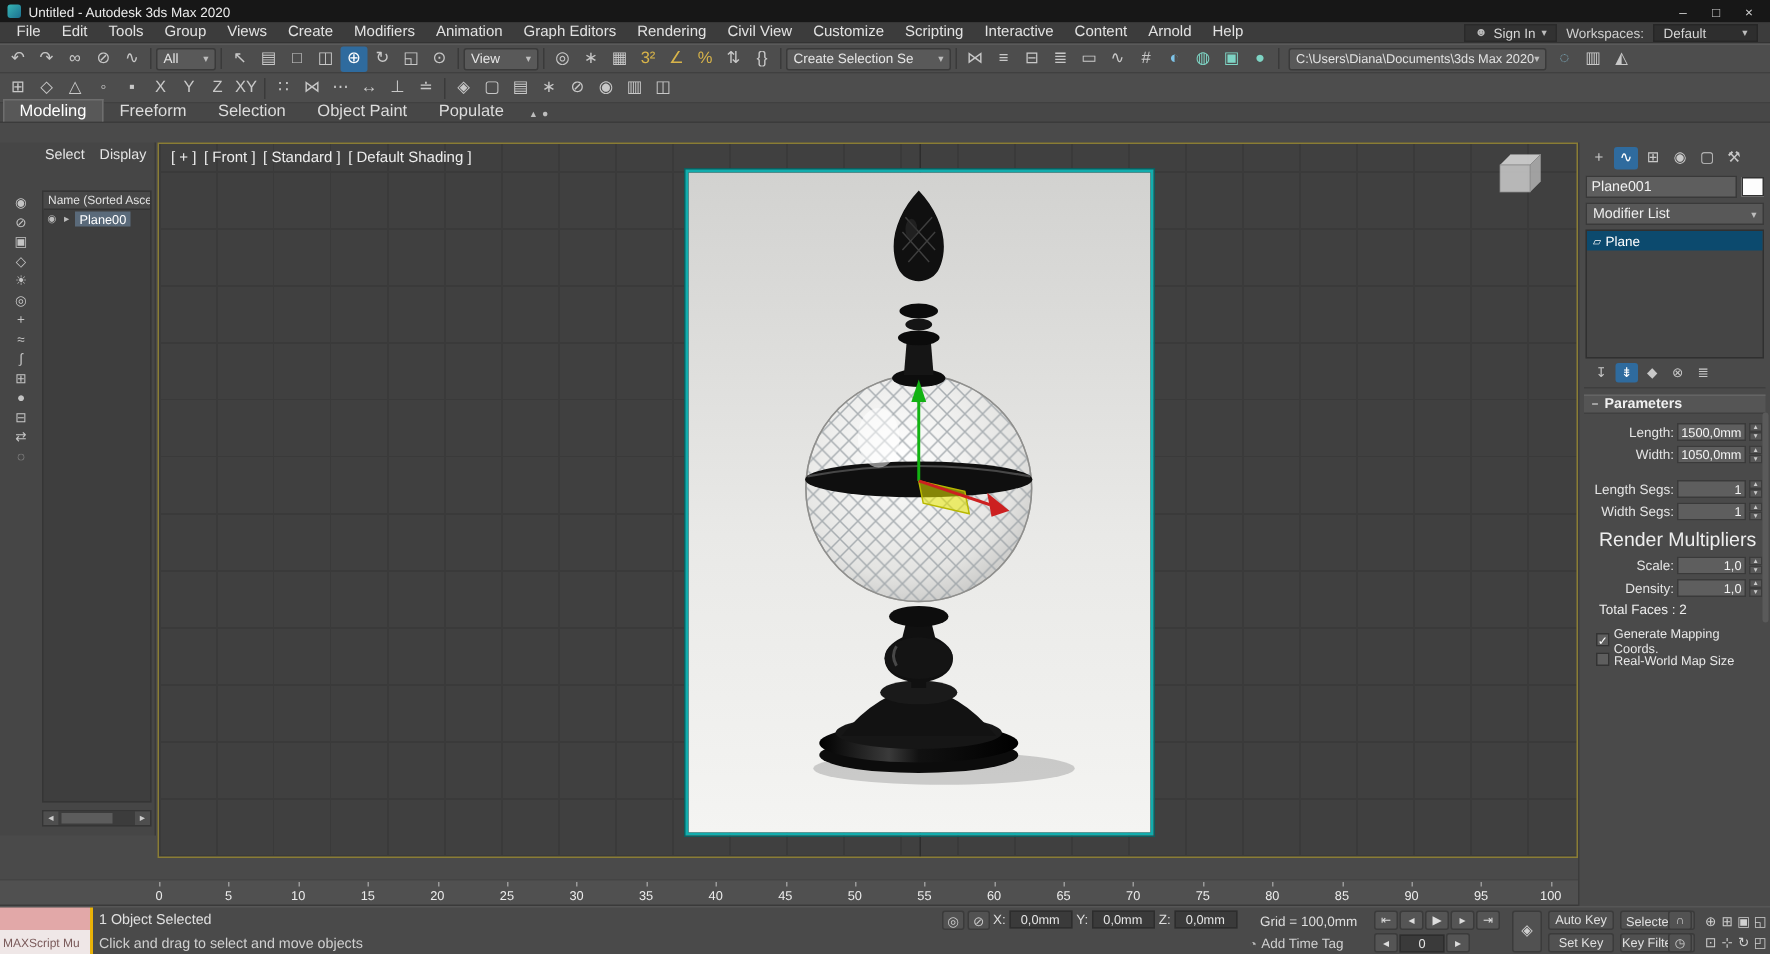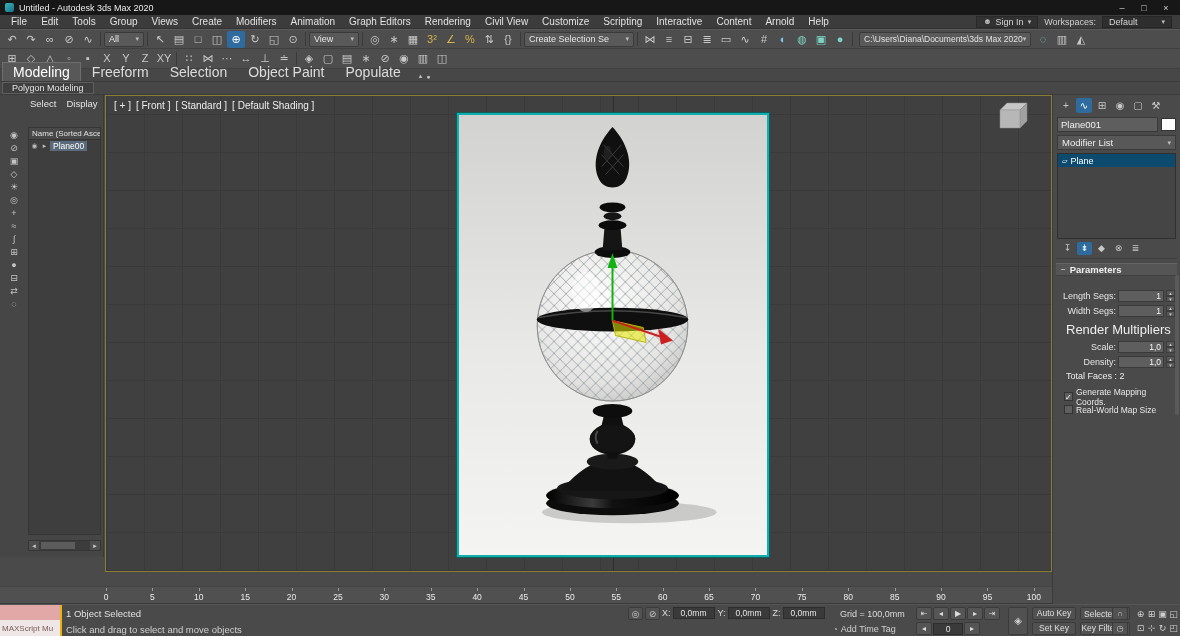--- a/index.html
+++ b/index.html
@@ -27,21 +27,21 @@
 .wslabel{font-size:9px;color:#cfcfcf;}
 .wsbox{display:flex;align-items:center;gap:4px;background:#2e2e2e;border:1px solid #262626;padding:0 6px;height:12px;font-size:9px;min-width:70px;justify-content:space-between;}
 
 #toolbar1{position:absolute;left:0;top:29px;width:1180px;height:20px;background:#4d4d4d;border-top:1px solid #5a5a5a;border-bottom:1px solid #404040;display:flex;align-items:center;padding:0 3px;}
 #toolbar2{position:absolute;left:0;top:49px;width:1180px;height:20px;background:#4d4d4d;border-bottom:1px solid #404040;display:flex;align-items:center;padding:0 3px;}
 .w38{width:40px;}.w48{width:50px;}.w108{width:110px;}
 .pathbox{width:172px;height:15px;background:#595959;border:1px solid #3a3a3a;border-radius:2px;display:flex;align-items:center;justify-content:space-between;font-size:8.5px;padding:0 4px;color:#e2e2e2;overflow:hidden;white-space:nowrap;margin:0 3px;}
 
 #ribbonbar{position:absolute;left:0;top:69px;width:1180px;height:13px;background:#474747;display:flex;align-items:flex-end;padding-left:2px;border-bottom:1px solid #3b3b3b;}
 .rtabs{display:flex;gap:1px;align-items:flex-end;}
-.rtab{padding:1px 10px 1px 10px;font-size:14px;color:#dcdcdc;}
+.rtab{padding:1px 10px 1px 10px;font-size:11px;color:#dcdcdc;}
 .rtab.sel{background:#585858;border:1px solid #6e6e6e;border-bottom:none;color:#fff;}
 .rctrl{display:flex;gap:4px;margin-left:8px;align-items:center;padding-bottom:1px;}
 .rcico{font-size:7px;color:#bdbdbd;}
 #subtabbar{position:absolute;left:0;top:82px;width:1180px;height:13px;background:#474747;border-bottom:1px solid #3b3b3b;display:flex;align-items:center;}
 .chip{margin-left:2px;padding:0 9px;background:#3f3f3f;border:1px solid #5e5e5e;font-size:9px;color:#e4e4e4;height:12px;line-height:11px;}
 
 #explorer{position:absolute;left:0;top:95px;width:104px;height:462px;background:#464646;border-right:1px solid #3a3a3a;}
 .exp-tabs{display:flex;gap:10px;padding:3px 0 3px 30px;font-size:9.5px;color:#e4e4e4;}
 .side-strip{position:absolute;left:1px;top:34px;width:26px;display:flex;flex-direction:column;align-items:center;gap:1px;}
 .side-strip .ico{width:14px;height:12px;line-height:12px;font-size:9px;color:#c4c4c4;}
@@ -290,23 +290,20 @@
         <span class="rtab sel">Modeling</span>
         <span class="rtab">Freeform</span>
         <span class="rtab">Selection</span>
         <span class="rtab">Object Paint</span>
         <span class="rtab">Populate</span>
       </div>
     <div class="rctrl">
         <span class="rcico">▴</span>
         <span class="rcico">●</span>
       </div>
-  </div>
-  <div id="subtabbar">
-    <span class="chip">Polygon Modeling</span>
   </div>
 
   <div id="explorer">
     <div class="exp-tabs">
         <span>Select</span>
         <span>Display</span>
       </div>
     <div class="side-strip">
         <span class="ico">◉</span>
         <span class="ico">⊘</span>
@@ -446,20 +443,38 @@
         <span class="ico sel">⇟</span>
         <span class="ico">◆</span>
         <span class="ico">⊗</span>
         <span class="ico">≣</span>
       </div>
     <div class="rollhead">
       <span class="rmin">−</span>
       <span>Parameters</span>
     </div>
     <div class="rollbody">
+      <div>
+          <div class="prow">
+          <span class="plabel">Length:</span>
+          <span class="pinp">1500,0mm</span>
+          <span class="spin">
+              <i>▴</i>
+              <i>▾</i>
+            </span>
+        </div>
+          <div class="prow">
+          <span class="plabel">Width:</span>
+          <span class="pinp">1050,0mm</span>
+          <span class="spin">
+              <i>▴</i>
+              <i>▾</i>
+            </span>
+        </div>
+        </div>
       <div class="vgap"></div>
       <div>
           <div class="prow">
           <span class="plabel">Length Segs:</span>
           <span class="pinp">1</span>
           <span class="spin">
               <i>▴</i>
               <i>▾</i>
             </span>
         </div>

